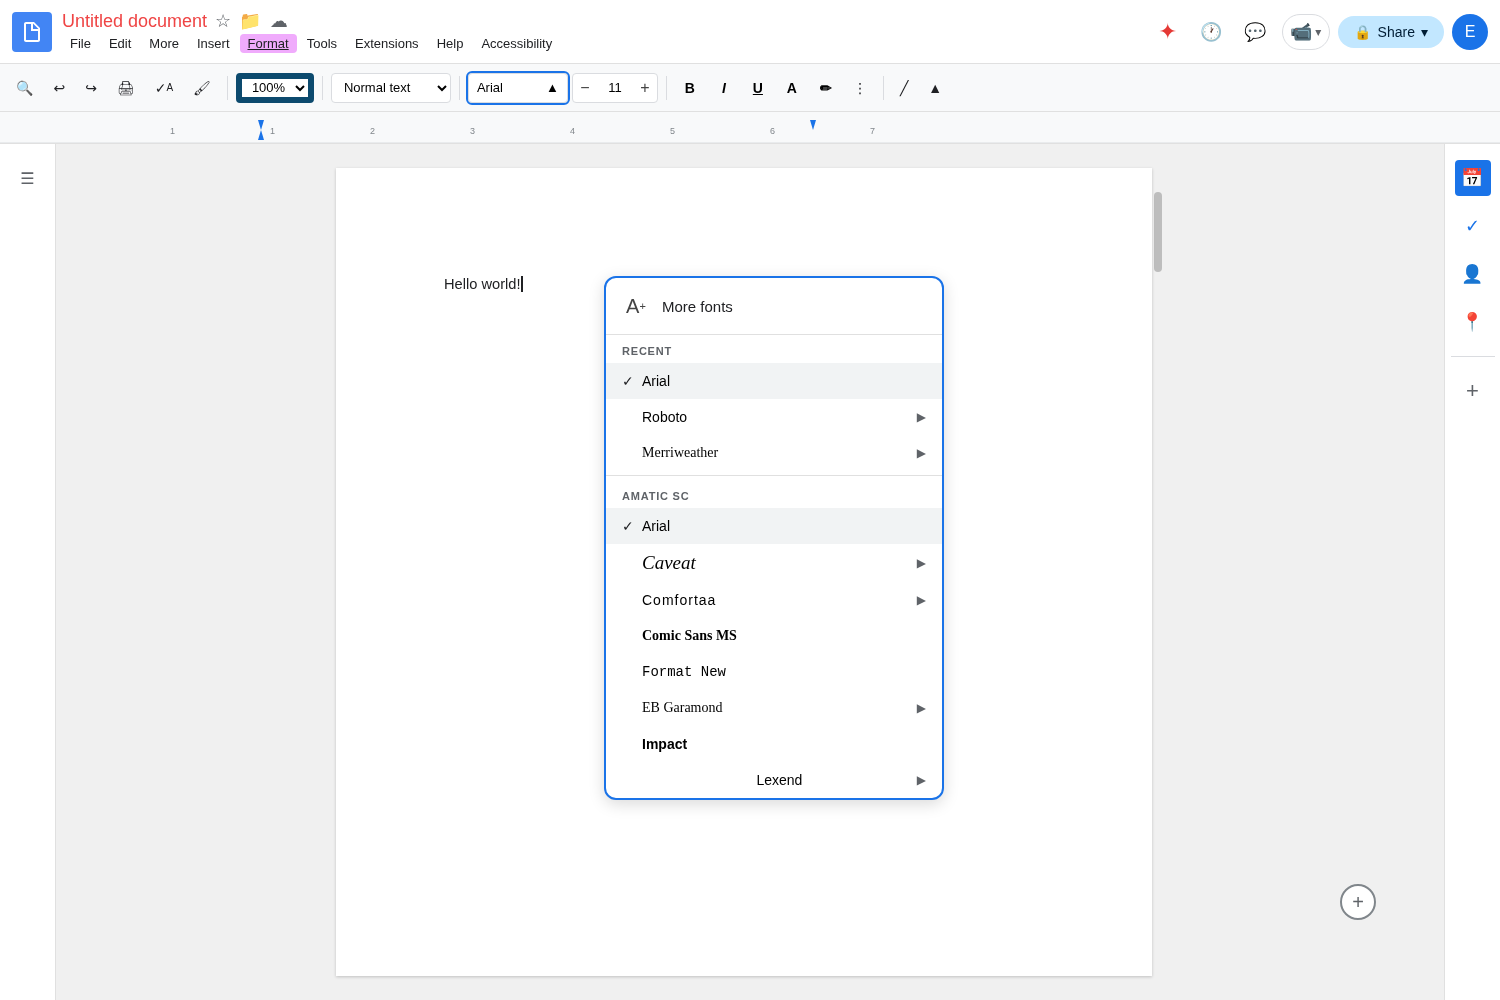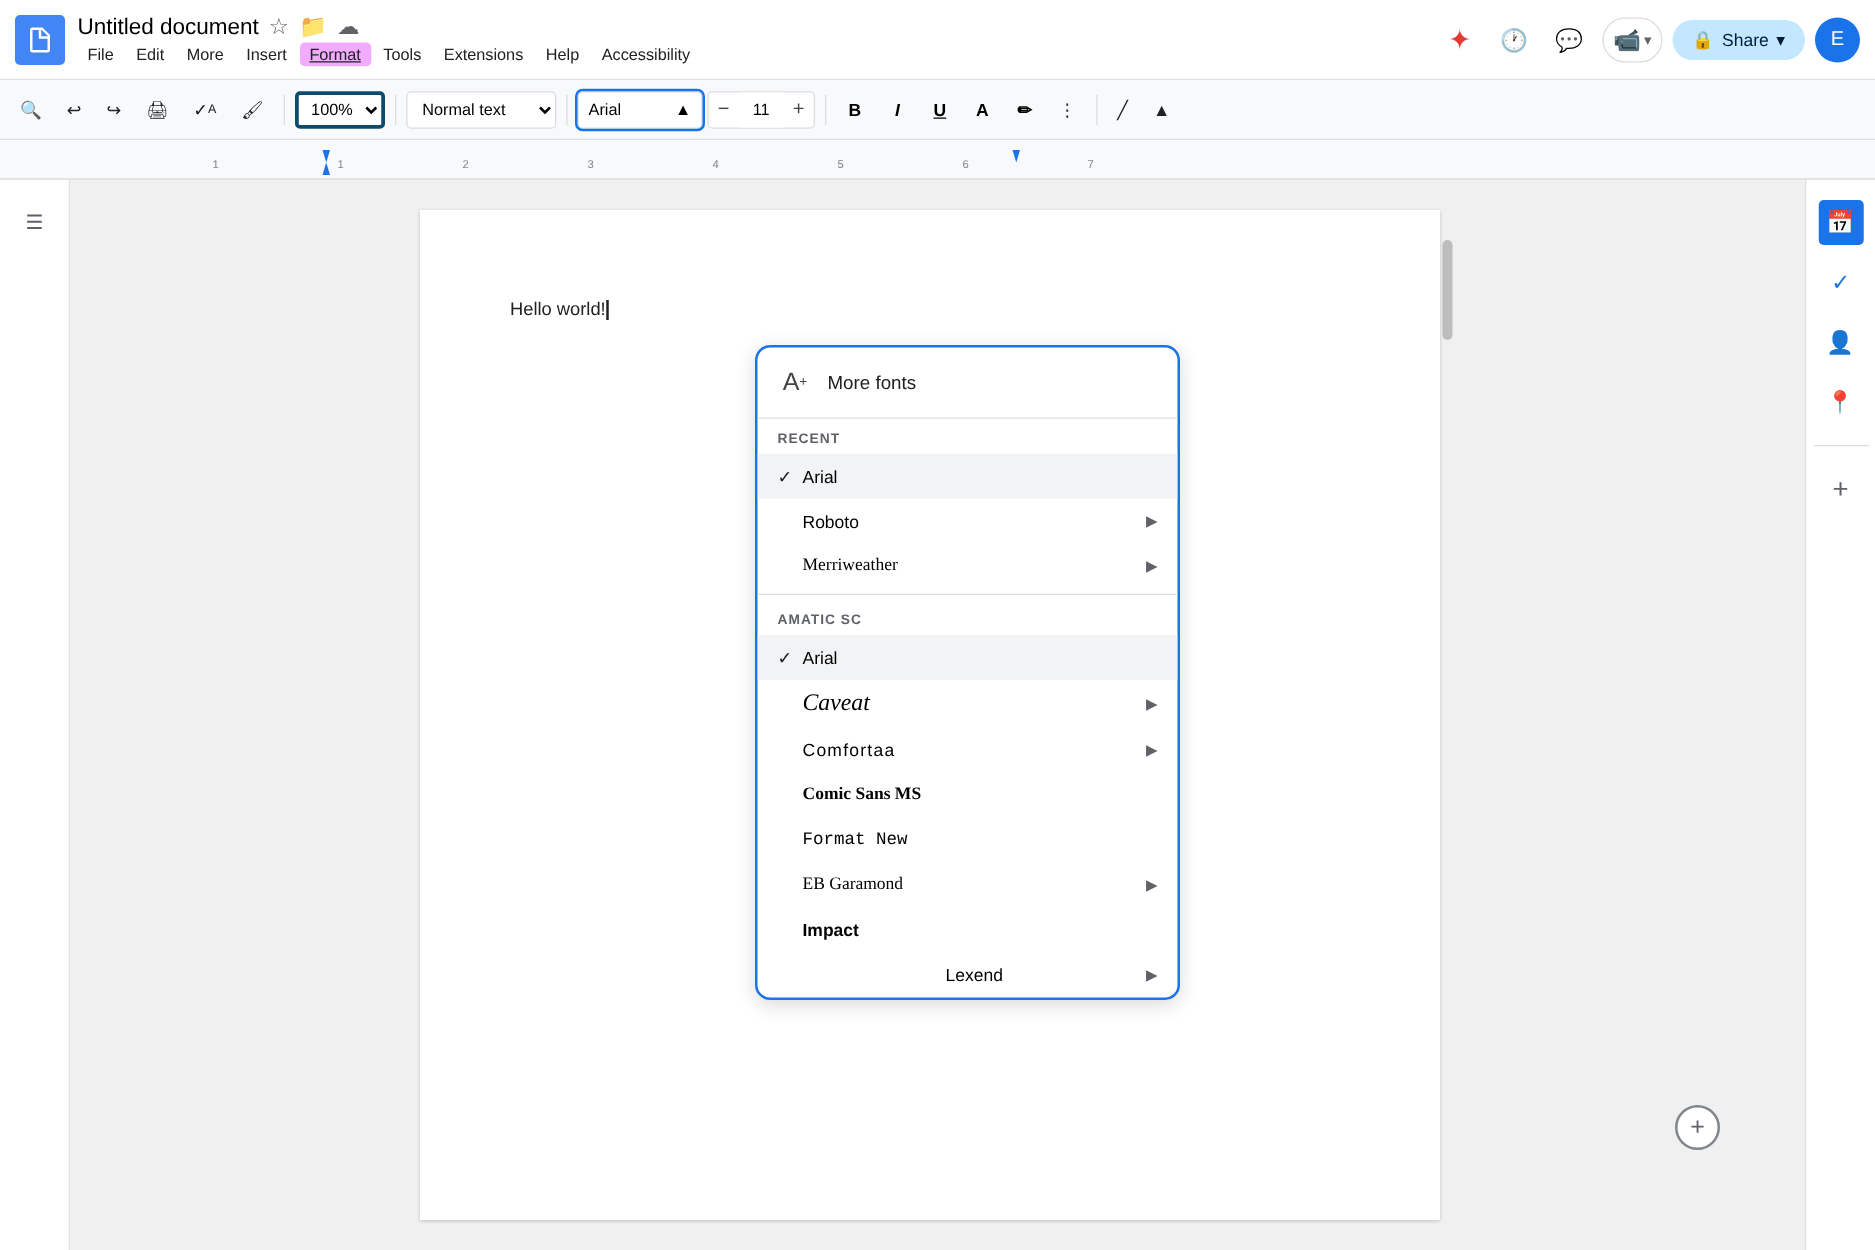--- a/index.html
+++ b/index.html
@@ -18,21 +18,21 @@
       width: 40px; height: 40px;
       background: #4285f4;
       border-radius: 4px;
       display: flex; align-items: center; justify-content: center;
       margin-right: 10px;
       flex-shrink: 0;
     }
     #doc-icon svg { width: 24px; height: 24px; }
     #doc-title-area { display: flex; flex-direction: column; }
     #doc-title-row { display: flex; align-items: center; gap: 8px; }
-    #doc-title { font-size: 18px; color: #000000; }
+    #doc-title { font-size: 18px; color: #ef4444; }
     .title-icon { color: #5f6368; font-size: 18px; cursor: pointer; }
     #menu-bar { display: flex; gap: 2px; margin-top: 2px; }
     .menu-item { font-size: 13px; color: #202124; padding: 2px 8px; border-radius: 4px; cursor: pointer; }
     .menu-item.active { background: #f0abfc; text-decoration: underline; }
 
     
     #topbar-right {
       margin-left: auto;
       display: flex;
       align-items: center;
@@ -84,21 +84,21 @@
       display: flex; align-items: center; justify-content: center;
       cursor: pointer;
       font-size: 14px;
       color: #202124;
       border: none;
       background: transparent;
     }
     .toolbar-divider { width: 1px; height: 24px; background: #dadce0; margin: 0 4px; }
     #zoom-select {
       height: 30px;
-      border: 3px solid #0c4a6e;
+      border: 6px solid #0c4a6e;
       border-radius: 4px;
       padding: 0 6px;
       font-size: 13px;
       background: white;
       cursor: pointer;
     }
     #text-style-select {
       height: 30px;
       border: 1px solid #dadce0;
       border-radius: 4px;
@@ -199,21 +199,21 @@
       display: flex;
       justify-content: center;
       padding: 24px;
       position: relative;
     }
     #doc-page {
       background: white;
       width: 816px;
       min-height: 700px;
       box-shadow: 0 1px 3px rgba(0,0,0,0.2);
-      padding: 72px;
+      padding: 108px;
       position: relative;
     }
     #doc-content {
       font-size: 11pt;
       font-family: Arial, sans-serif;
       color: #202124;
     }
     #cursor { display: inline-block; width: 2px; height: 16px; background: #202124; vertical-align: text-bottom; animation: blink 1s infinite; }
     @keyframes blink { 0%,100% { opacity:1 } 50% { opacity:0 } }
 

